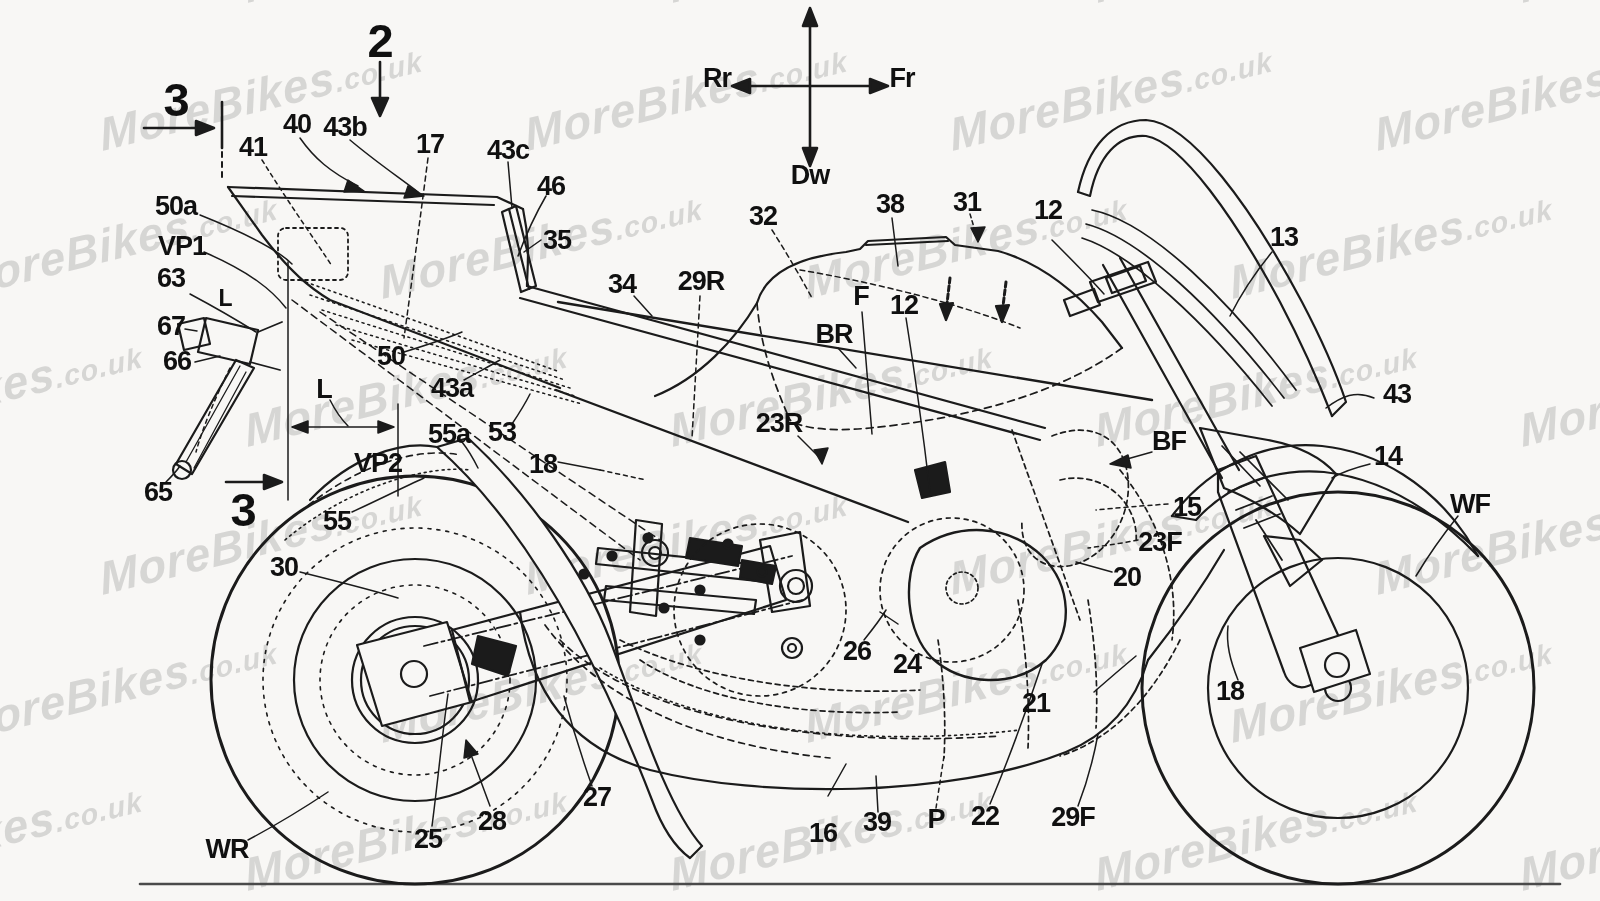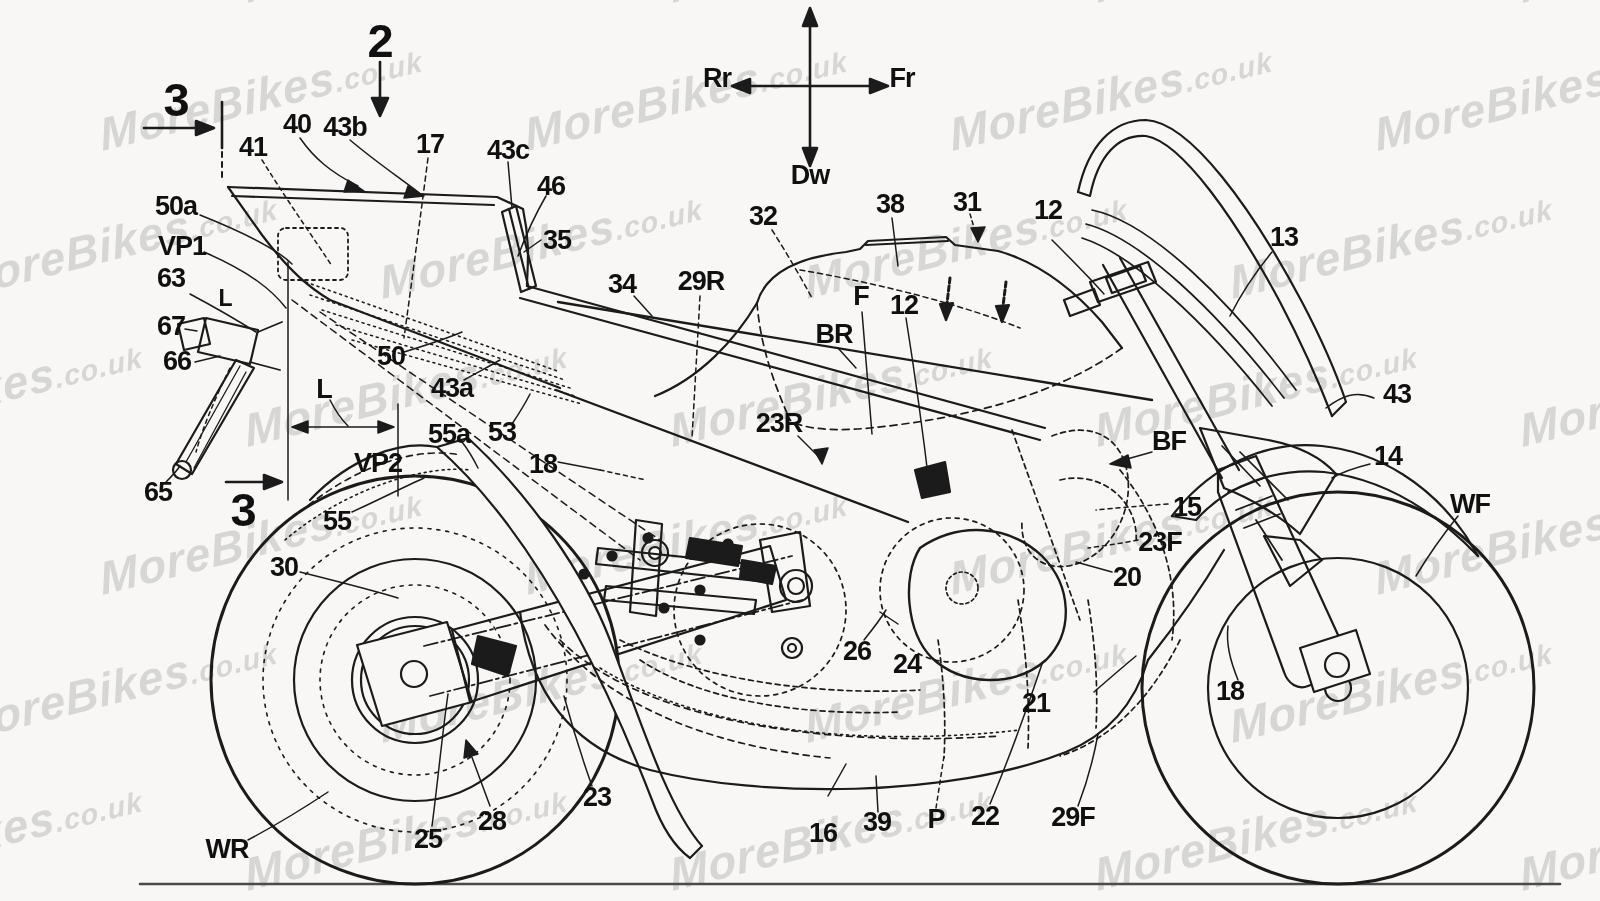--- a/index.html
+++ b/index.html
@@ -366,21 +366,21 @@
       <span class="ref-label" style="left: 324px; top: 389px;">L</span>
       <span class="ref-label" style="left: 334px; top: 463px; margin-left: 44px;">VP2</span>
       <span class="ref-label" style="left: 449px; top: 434px;">55a</span>
       <span class="ref-label" style="left: 502px; top: 432px; text-align: center;">53</span>
       <span class="ref-label" style="left: 543px; top: 464px;">18</span>
       <span class="ref-label" style="left: 337px; top: 521px;">55</span>
       <span class="ref-label" style="left: 284px; top: 567px;">30</span>
       <span class="ref-label" style="left: 227px; top: 849px;">WR</span>
       <span class="ref-label" style="left: 428px; top: 839px;">25</span>
       <span class="ref-label" style="left: 492px; top: 821px;">28</span>
-      <span class="ref-label" style="left: 597px; top: 797px;">23</span>
+      <span class="ref-label" style="left: 597px; top: 797px;">27</span>
       <span class="ref-label" style="left: 823px; top: 833px;">16</span>
       <span class="ref-label" style="left: 877px; top: 822px;">39</span>
       <span class="ref-label" style="left: 936px; top: 819px;">P</span>
       <span class="ref-label" style="left: 985px; top: 816px;">22</span>
       <span class="ref-label" style="left: 1073px; top: 817px;">29F</span>
       <span class="ref-label" style="left: 1036px; top: 703px;">21</span>
       <span class="ref-label" style="left: 857px; top: 651px;">26</span>
       <span class="ref-label" style="left: 907px; top: 616px; margin-top: 48px;">24</span>
       <span class="ref-label" style="left: 1230px; top: 691px;">18</span>
       <span class="ref-label" style="left: 1127px; top: 577px;">20</span>

